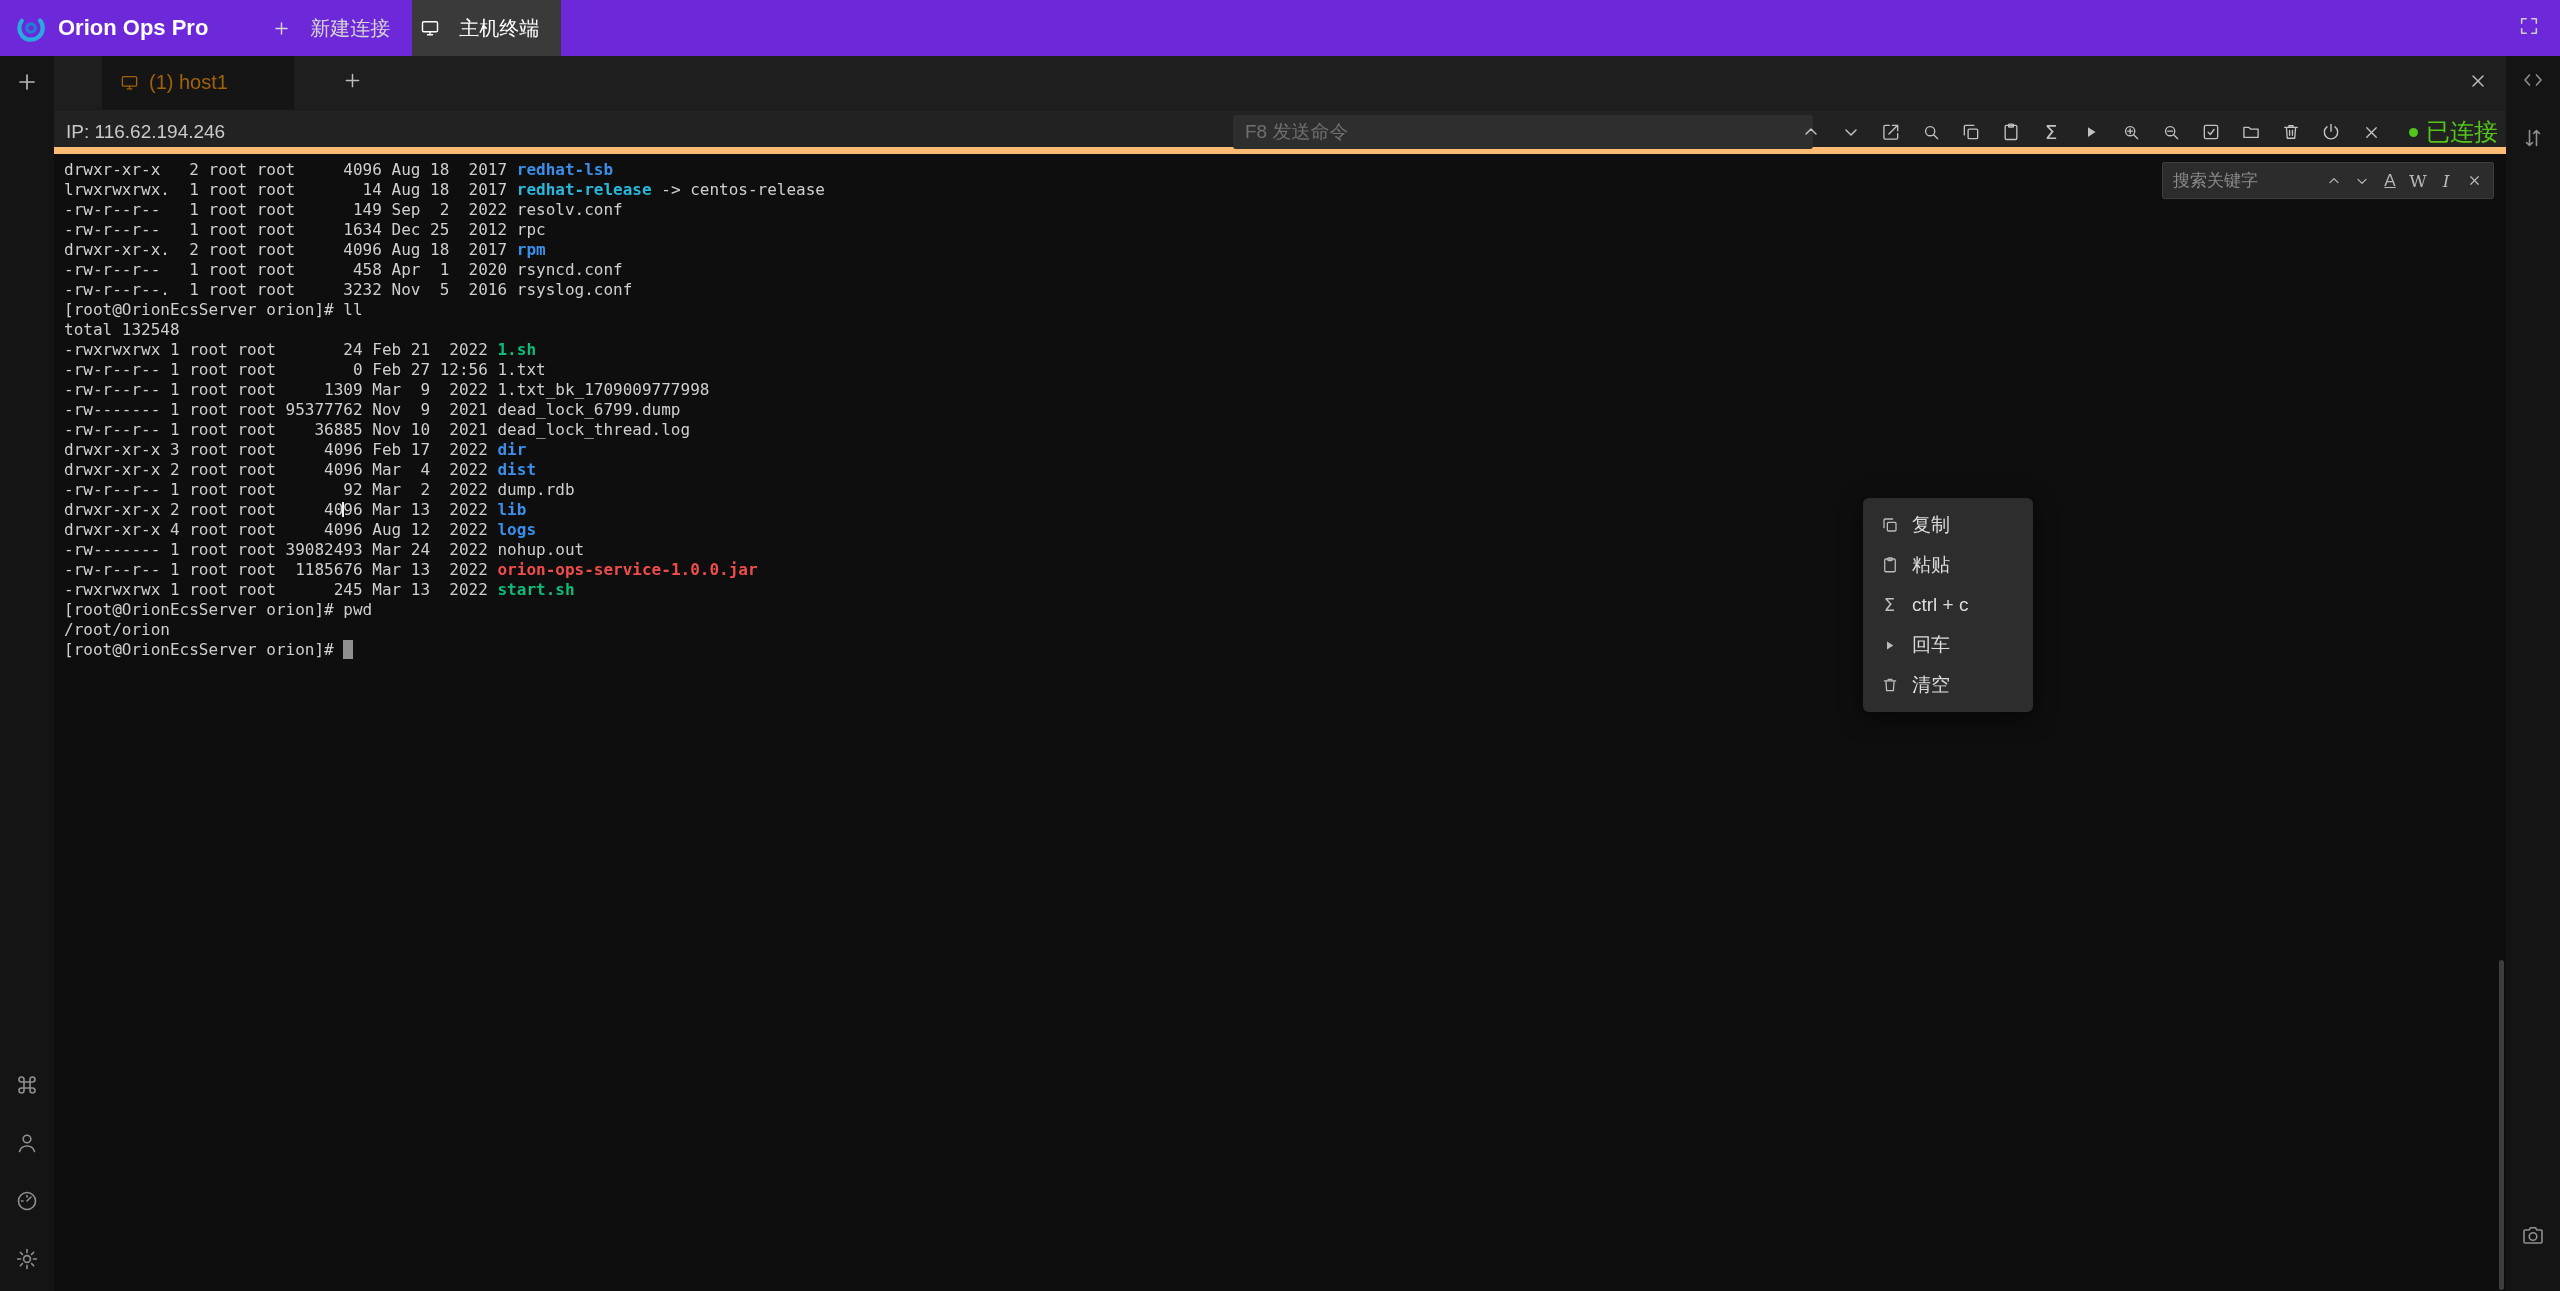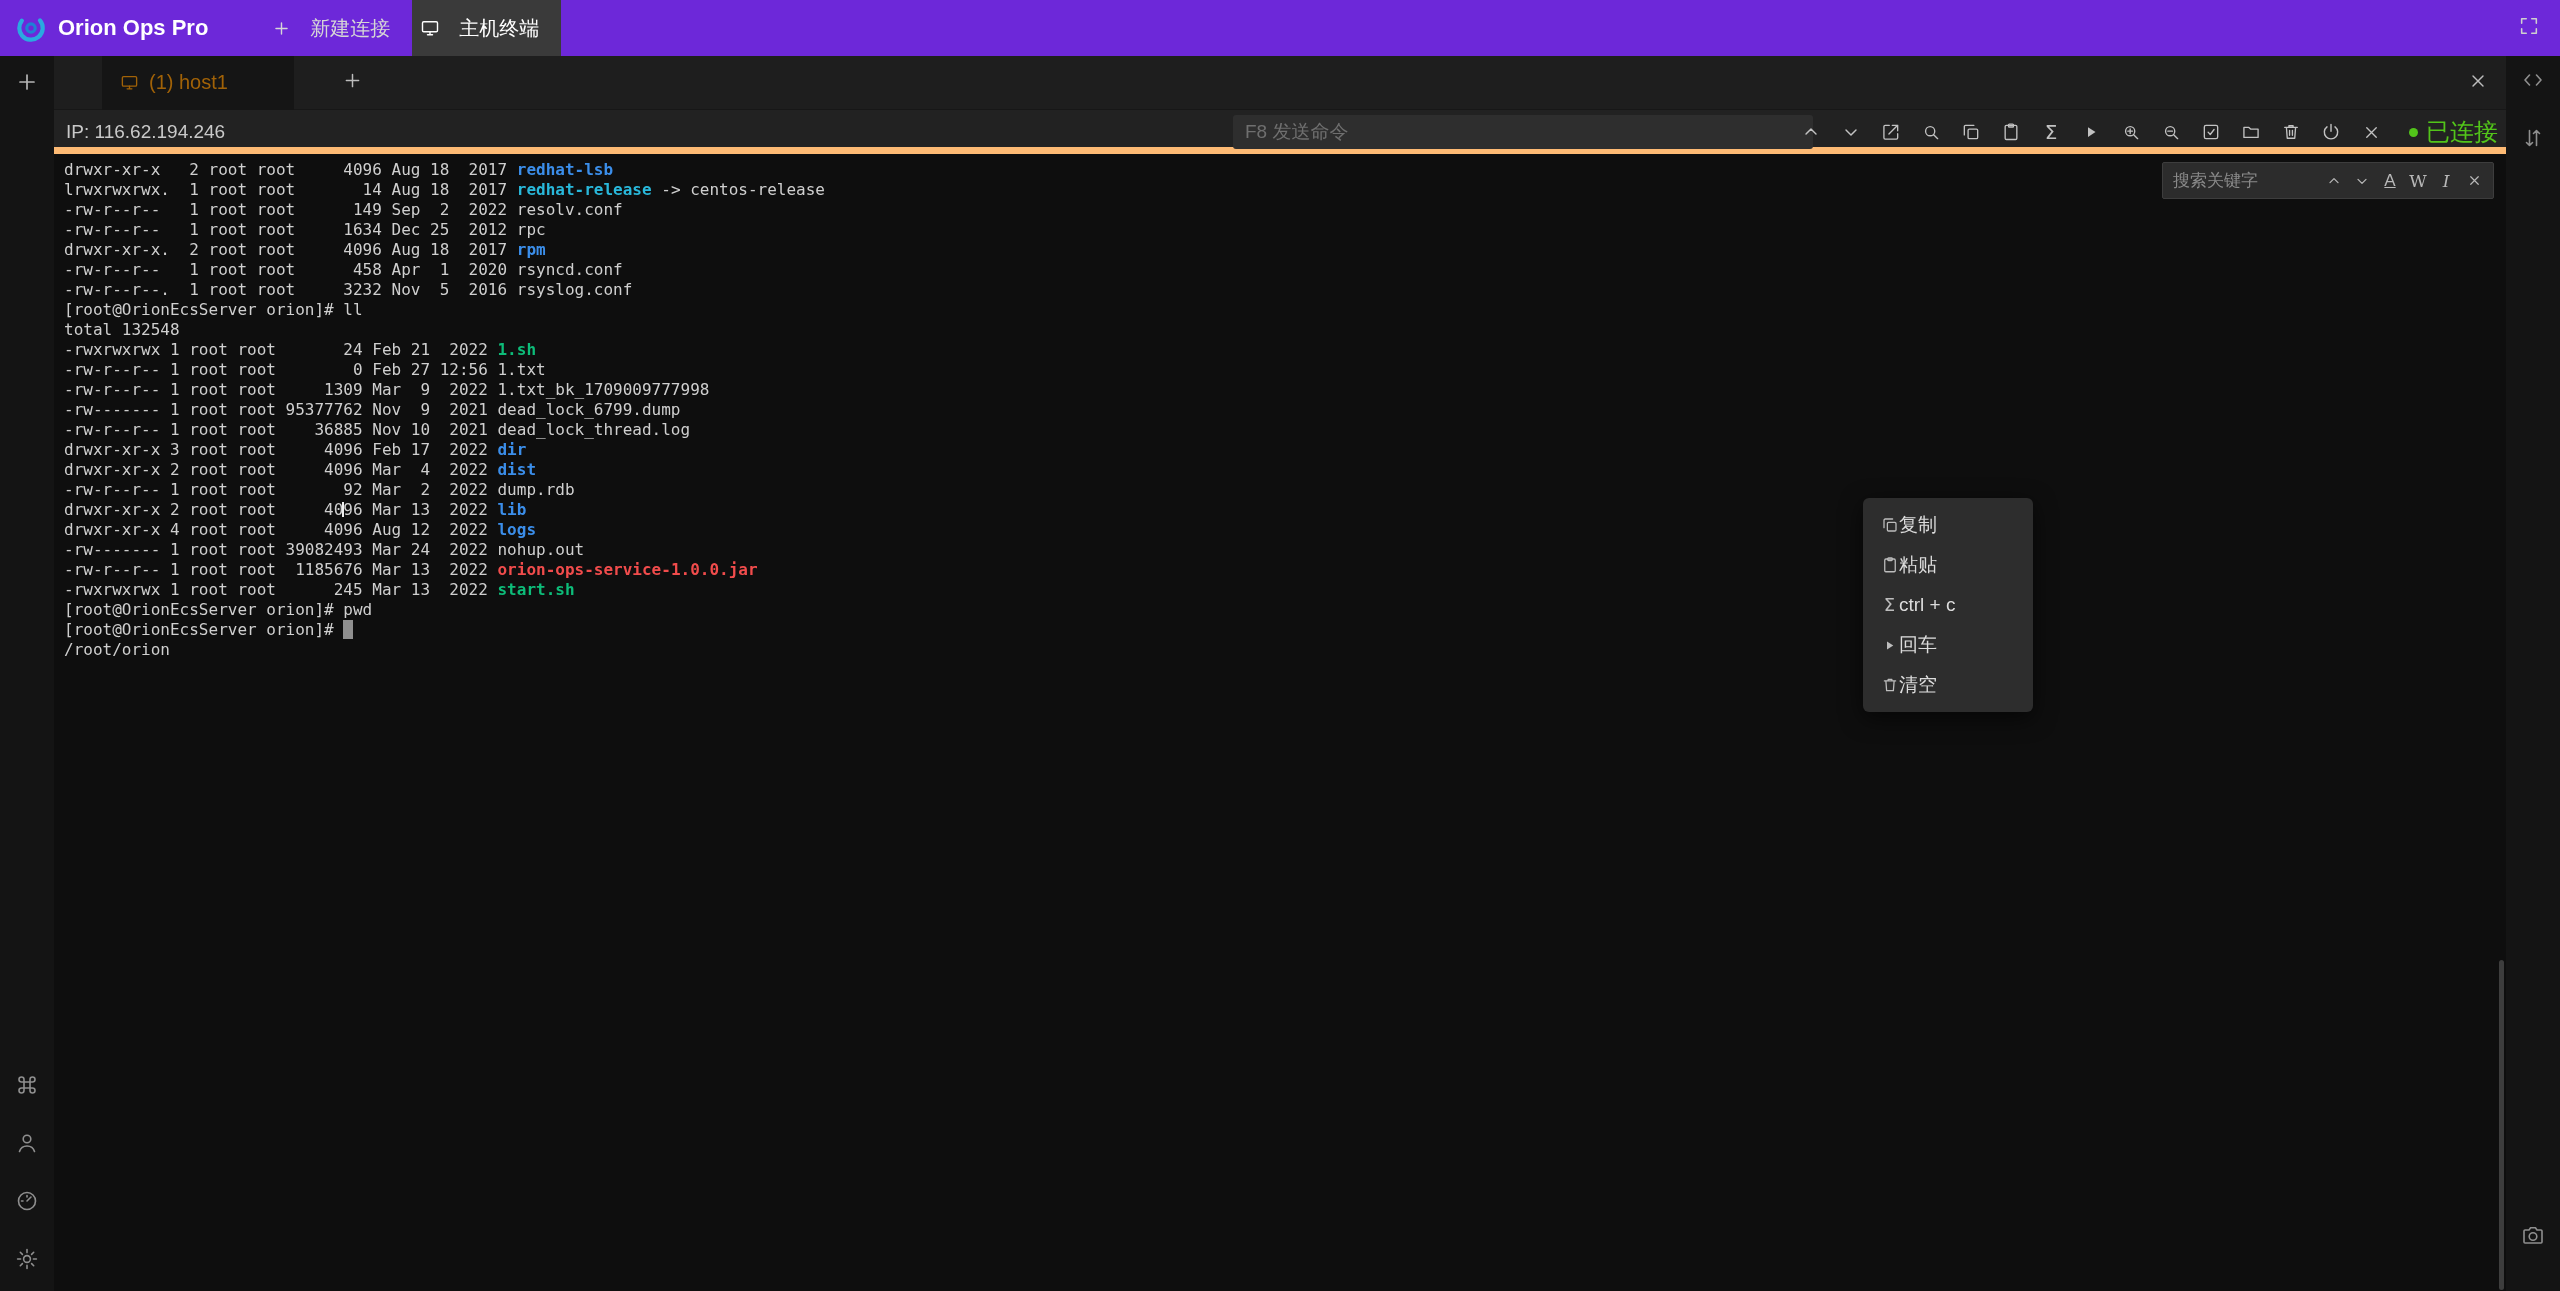--- a/index.html
+++ b/index.html
@@ -99,21 +99,21 @@
   .sbtn.letter-a { text-decoration:underline; }
   .sbtn.letter-w { font-family:"DejaVu Serif",serif; }
   .sbtn.letter-i { font-family:"DejaVu Serif",serif; font-style:italic; }
 
   
   #context-menu {
     position:absolute; left:1863px; top:498px; width:170px;
     background:#2d2d2d; border-radius:6px; padding:7px 0;
     box-shadow:0 6px 22px rgba(0,0,0,.6); z-index:20;
   }
-  .menu-item { display:flex; align-items:center; height:40px; padding:0 17px; font-size:19px; color:#dcdcdc; width:100%; text-align:left; }
+  .menu-item { display:flex; align-items:center; gap:13px; height:40px; padding:0 17px; font-size:19px; color:#dcdcdc; width:100%; text-align:left; }
   .menu-item .icon { color:#bdbdbd; width:19px; }
 
   
   #terminal-scrollbar { position:absolute; left:2499px; top:960px; width:5px; height:330px; background:#3d3d3d; border-radius:3px; z-index:6; }
 </style>
 </head>
 <body>
 
 <header id="topbar">
   <span id="logo" class="icon">
@@ -382,22 +382,22 @@
       <div class="term-line"><span>-rw-r--r-- 1 root root    36885 Nov 10  2021 dead_lock_thread.log</span></div>
       <div class="term-line"><span>drwxr-xr-x 3 root root     4096 Feb 17  2022 </span><span class="seg-dir">dir</span></div>
       <div class="term-line"><span>drwxr-xr-x 2 root root     4096 Mar  4  2022 </span><span class="seg-dir">dist</span></div>
       <div class="term-line"><span>-rw-r--r-- 1 root root       92 Mar  2  2022 dump.rdb</span></div>
       <div class="term-line"><span>drwxr-xr-x 2 root root     40</span><span class="seg-caret"></span><span>96 Mar 13  2022 </span><span class="seg-dir">lib</span></div>
       <div class="term-line"><span>drwxr-xr-x 4 root root     4096 Aug 12  2022 </span><span class="seg-dir">logs</span></div>
       <div class="term-line"><span>-rw------- 1 root root 39082493 Mar 24  2022 nohup.out</span></div>
       <div class="term-line"><span>-rw-r--r-- 1 root root  1185676 Mar 13  2022 </span><span class="seg-arch">orion-ops-service-1.0.0.jar</span></div>
       <div class="term-line"><span>-rwxrwxrwx 1 root root      245 Mar 13  2022 </span><span class="seg-exec">start.sh</span></div>
       <div class="term-line"><span>[root@OrionEcsServer orion]# pwd</span></div>
+      <div class="term-line"><span>/root/orion</span></div>
       <div class="term-line"><span>[root@OrionEcsServer orion]# </span><span class="seg-cursor"> </span></div>
-      <div class="term-line"><span>/root/orion</span></div>
     </div>
 
   <div id="search-panel">
     <input id="search-input" placeholder="搜索关键字" style="">
     <button class="sbtn">
         <span class="icon">
           <svg width="16" height="16" viewBox="0 0 24 24" fill="none" stroke="currentColor" stroke-width="1.9" stroke-linecap="round" stroke-linejoin="round">
             <path d="M6 14.5l6-6 6 6"></path>
           </svg>
         </span>

